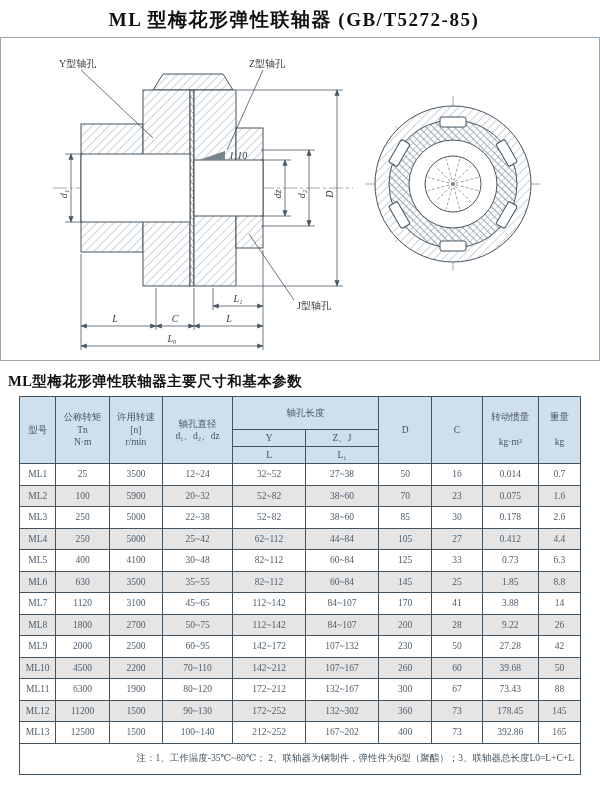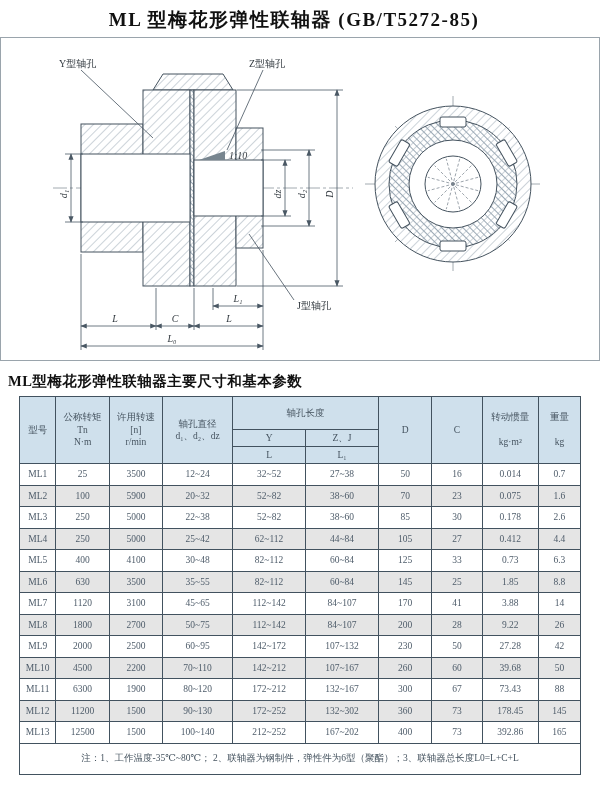--- a/index.html
+++ b/index.html
@@ -30,21 +30,21 @@
   }
   table.spec th{
     background:#cfe0ec;font-weight:normal;font-size:9.5px;line-height:1.3;color:#45535f;
   }
   tr.hrow1 th{height:32px;}
   tr.hrow2 th{height:16px;}
   tr.hrow3 th{height:16px;}
   table.spec td{height:20.5px;background:#ffffff;}
   table.spec tr.alt td{background:#e5e5e5;}
   table.spec td.note-cell{
-    text-align:center;padding:4px 6px;height:22px;font-size:9.5px;color:#45535f;background:#fff;
+    text-align:right;padding:4px 6px;height:22px;font-size:9.5px;color:#45535f;background:#fff;
   }
   .ln{display:block;}
 </style>
 </head>
 <body>
 
 <h1 class="page-title">ML 型梅花形弹性联轴器 (GB/T5272-85)</h1>
 
 <div class="drawing-box">
 <svg width="582" height="320" viewBox="0 0 582 320">

